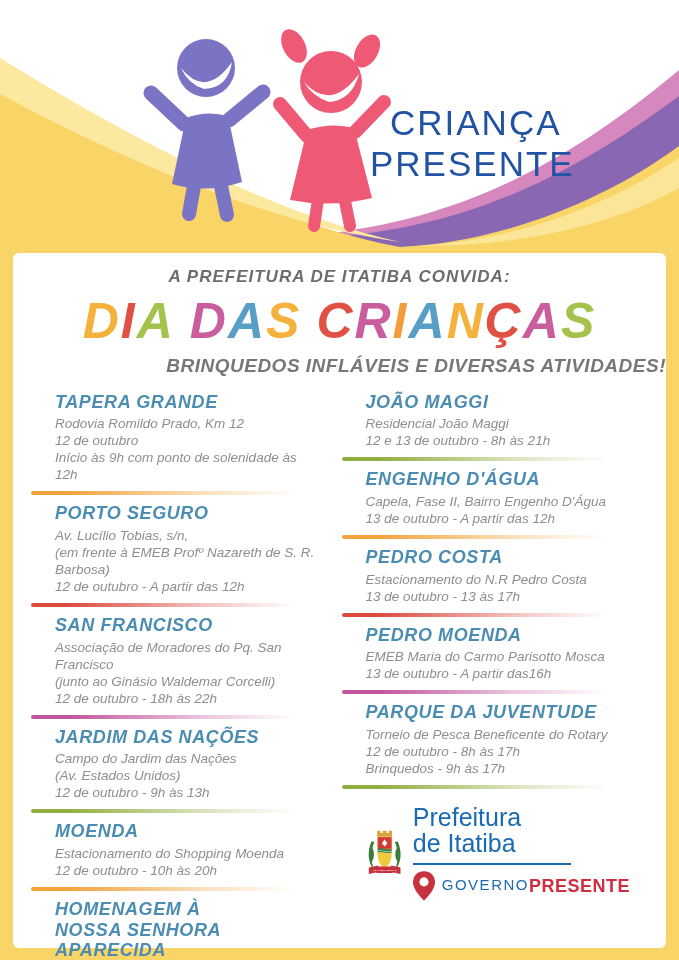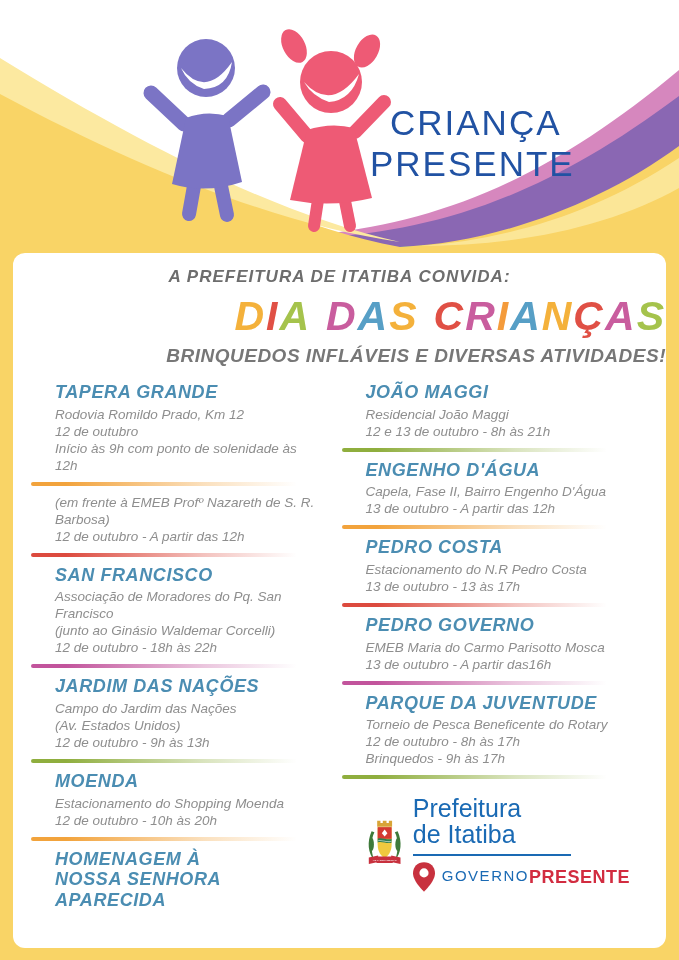--- a/index.html
+++ b/index.html
@@ -12,29 +12,29 @@
   .header{position:absolute;top:0;left:0;width:679px;height:253px;padding-left:36px;}
   .header svg{position:absolute;top:0;left:0;}
   .brand{
     position:absolute;left:390px;top:102px;color:#2152A3;
     font-size:35px;font-weight:400;letter-spacing:2px;line-height:1.18;
   }
   .brand .l2{margin-left:-20px;display:block;}
   
   .card{
     position:absolute;left:13px;right:13px;top:253px;bottom:12px;
-    background:#FFFFFF;border-radius:12px;
+    background:#FFFFFF;border-radius:6px;
   }
   .invite{
     margin-top:14px;text-align:center;color:#6D6D6D;
     font-size:17px;font-weight:bold;font-style:italic;letter-spacing:1px;
   }
   .poster-title{
-    margin-top:8px;text-align:right;
-    font-size:41px;font-weight:bold;font-style:italic;letter-spacing:2px;line-height:1.05;
+    margin-top:8px;text-align:center;
+    font-size:50px;font-weight:bold;font-style:italic;letter-spacing:2px;line-height:1.05;
     white-space:nowrap;
   }
   .poster-title .sp{display:inline-block;width:15px;}
   .poster-subtitle{
     margin-top:7px;text-align:right;color:#777777;
     font-size:19px;font-weight:bold;font-style:italic;letter-spacing:0.5px;
   }
   
   .cols{display:flex;gap:46px;padding:15px 36px 0 42px;align-items:flex-start;}
   .col{flex:1;min-width:0;}
@@ -112,20 +112,22 @@
   <div class="cols">
     <div class="col" id="col-left">
         <div class="section">
           <h3 class="sec-title">TAPERA GRANDE</h3>
           <p class="sec-line">Rodovia Romildo Prado, Km 12</p>
           <p class="sec-line">12 de outubro</p>
           <p class="sec-line">Início às 9h com ponto de solenidade às 12h</p>
           <div class="divider" style="background: linear-gradient(to right, rgb(242, 163, 60) 0%, rgb(242, 163, 60) 12%, rgba(242, 163, 60, 0.333) 60%, transparent 92%);"></div>
         </div>
         <div class="section">
+          <h3 class="sec-title">PORTO SEGURO</h3>
+          <p class="sec-line">Av. Lucílio Tobias, s/n,</p>
           <p class="sec-line">(em frente à EMEB Profº Nazareth de S. R. Barbosa)</p>
           <p class="sec-line">12 de outubro - A partir das 12h</p>
           <div class="divider" style="background: linear-gradient(to right, rgb(220, 74, 62) 0%, rgb(220, 74, 62) 12%, rgba(220, 74, 62, 0.333) 60%, transparent 92%);"></div>
         </div>
         <div class="section">
           <h3 class="sec-title">SAN FRANCISCO</h3>
           <p class="sec-line">Associação de Moradores do Pq. San Francisco</p>
           <p class="sec-line">(junto ao Ginásio Waldemar Corcelli)</p>
           <p class="sec-line">12 de outubro - 18h às 22h</p>
           <div class="divider" style="background: linear-gradient(to right, rgb(194, 84, 156) 0%, rgb(194, 84, 156) 12%, rgba(194, 84, 156, 0.333) 60%, transparent 92%);"></div>
@@ -161,21 +163,21 @@
           <p class="sec-line">13 de outubro - A partir das 12h</p>
           <div class="divider" style="background: linear-gradient(to right, rgb(242, 163, 60) 0%, rgb(242, 163, 60) 12%, rgba(242, 163, 60, 0.333) 60%, transparent 92%);"></div>
         </div>
         <div class="section">
           <h3 class="sec-title">PEDRO COSTA</h3>
           <p class="sec-line">Estacionamento do N.R Pedro Costa</p>
           <p class="sec-line">13 de outubro - 13 às 17h</p>
           <div class="divider" style="background: linear-gradient(to right, rgb(220, 74, 62) 0%, rgb(220, 74, 62) 12%, rgba(220, 74, 62, 0.333) 60%, transparent 92%);"></div>
         </div>
         <div class="section">
-          <h3 class="sec-title">PEDRO GOVERNO</h3>
+          <h3 class="sec-title">PEDRO MOENDA</h3>
           <p class="sec-line">EMEB Maria do Carmo Parisotto Mosca</p>
           <p class="sec-line">13 de outubro - A partir das16h</p>
           <div class="divider" style="background: linear-gradient(to right, rgb(194, 84, 156) 0%, rgb(194, 84, 156) 12%, rgba(194, 84, 156, 0.333) 60%, transparent 92%);"></div>
         </div>
         <div class="section">
           <h3 class="sec-title">PARQUE DA JUVENTUDE</h3>
           <p class="sec-line">Torneio de Pesca Beneficente do Rotary</p>
           <p class="sec-line">12 de outubro - 8h às 17h</p>
           <p class="sec-line">Brinquedos - 9h às 17h</p>
           <div class="divider" style="background: linear-gradient(to right, rgb(143, 174, 62) 0%, rgb(143, 174, 62) 12%, rgba(143, 174, 62, 0.333) 60%, transparent 92%);"></div>

